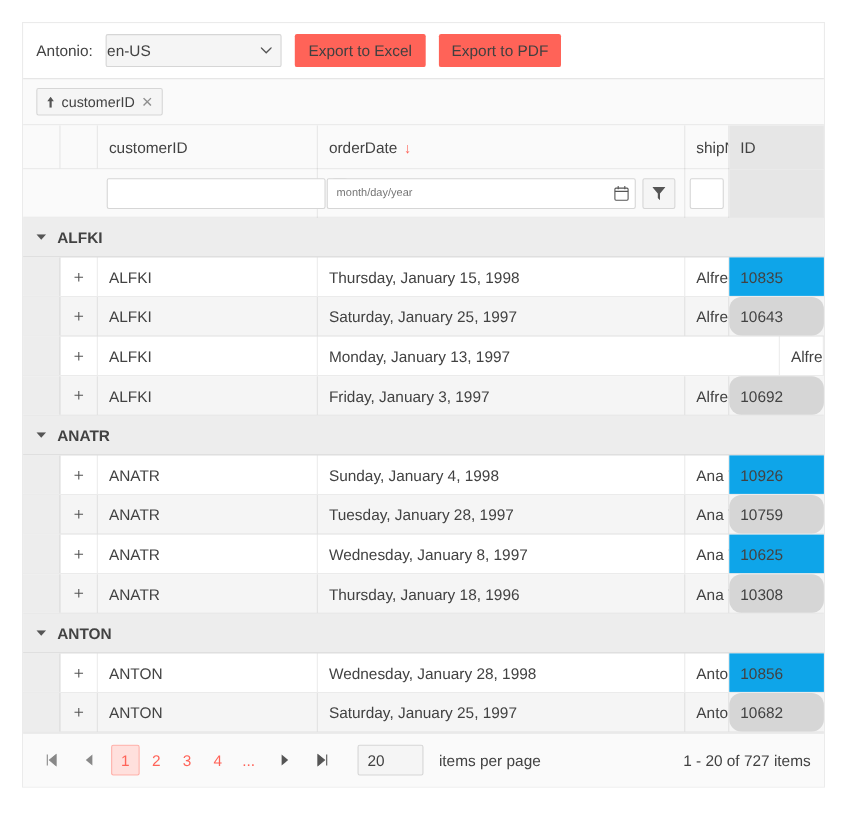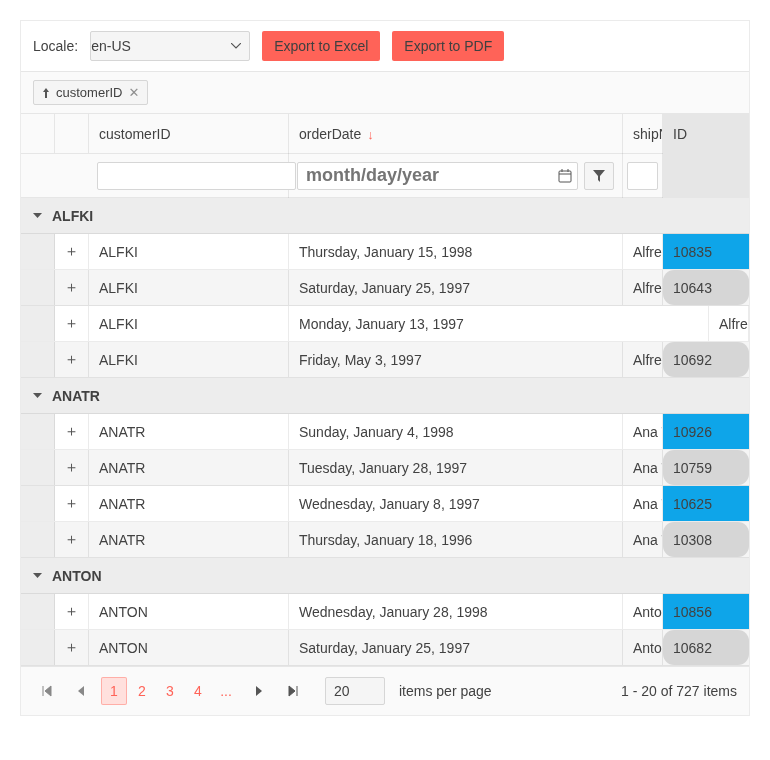--- a/index.html
+++ b/index.html
@@ -119,24 +119,23 @@
   .date-input-wrap {
     flex: 1;
     position: relative;
   }
   .date-input {
     width: 100%;
     height: 28px;
     border: 1px solid #d6d6d6;
     border-radius: 2px;
     padding: 0 30px 0 8px;
-    font-size: 18px;
+    font-size: 10px;
     color: #8f8f8f;
     background: #fff;
-    font-weight: bold;
   }
   .cal-icon {
     position: absolute;
     right: 6px;
     top: 50%;
     transform: translateY(-50%);
     color: #555;
     cursor: pointer;
   }
   .filter-icon-btn {
@@ -238,21 +237,21 @@
     color:#424242;
   }
   svg { display:block; }
 </style>
 </head>
 <body>
 
 <div class="container">
 
   <div class="toolbar">
-    <span class="locale-label">Locale:</span>
+    <span class="locale-label">Antonio:</span>
     <div class="select">
       <span>en-US</span>
       <span class="caret">
         <svg width="10" height="6" viewBox="0 0 10 6">
             <path d="M0 0 L5 5 L10 0" fill="none" stroke="#555" stroke-width="1.2"></path>
           </svg>
       </span>
     </div>
     <button class="btn-primary">Export to Excel</button>
     <button class="btn-primary">Export to PDF</button>
@@ -360,21 +359,21 @@
         <div class="col-cust cell">ALFKI</div>
         <div class="col-order cell">Monday, January 13, 1997</div>
         <div class="col-ship cell">Alfreds Futterkiste</div>
       </div>
       <div class="data-row alt">
         <div class="col-expander"></div>
         <div class="col-plus">
           <div class="plus">＋</div>
         </div>
         <div class="col-cust cell">ALFKI</div>
-        <div class="col-order cell">Friday, May 3, 1997</div>
+        <div class="col-order cell">Friday, January 3, 1997</div>
         <div class="col-ship cell">Alfreds Futterkiste</div>
         <div class="col-id cell">10692</div>
       </div>
       <div class="group-row">
         <span>
           <svg width="9" height="6" viewBox="0 0 9 6">
             <path d="M0 0 L4.5 5 L9 0 Z" fill="#555"></path>
           </svg>
         </span>
         <span>ANATR</span>

